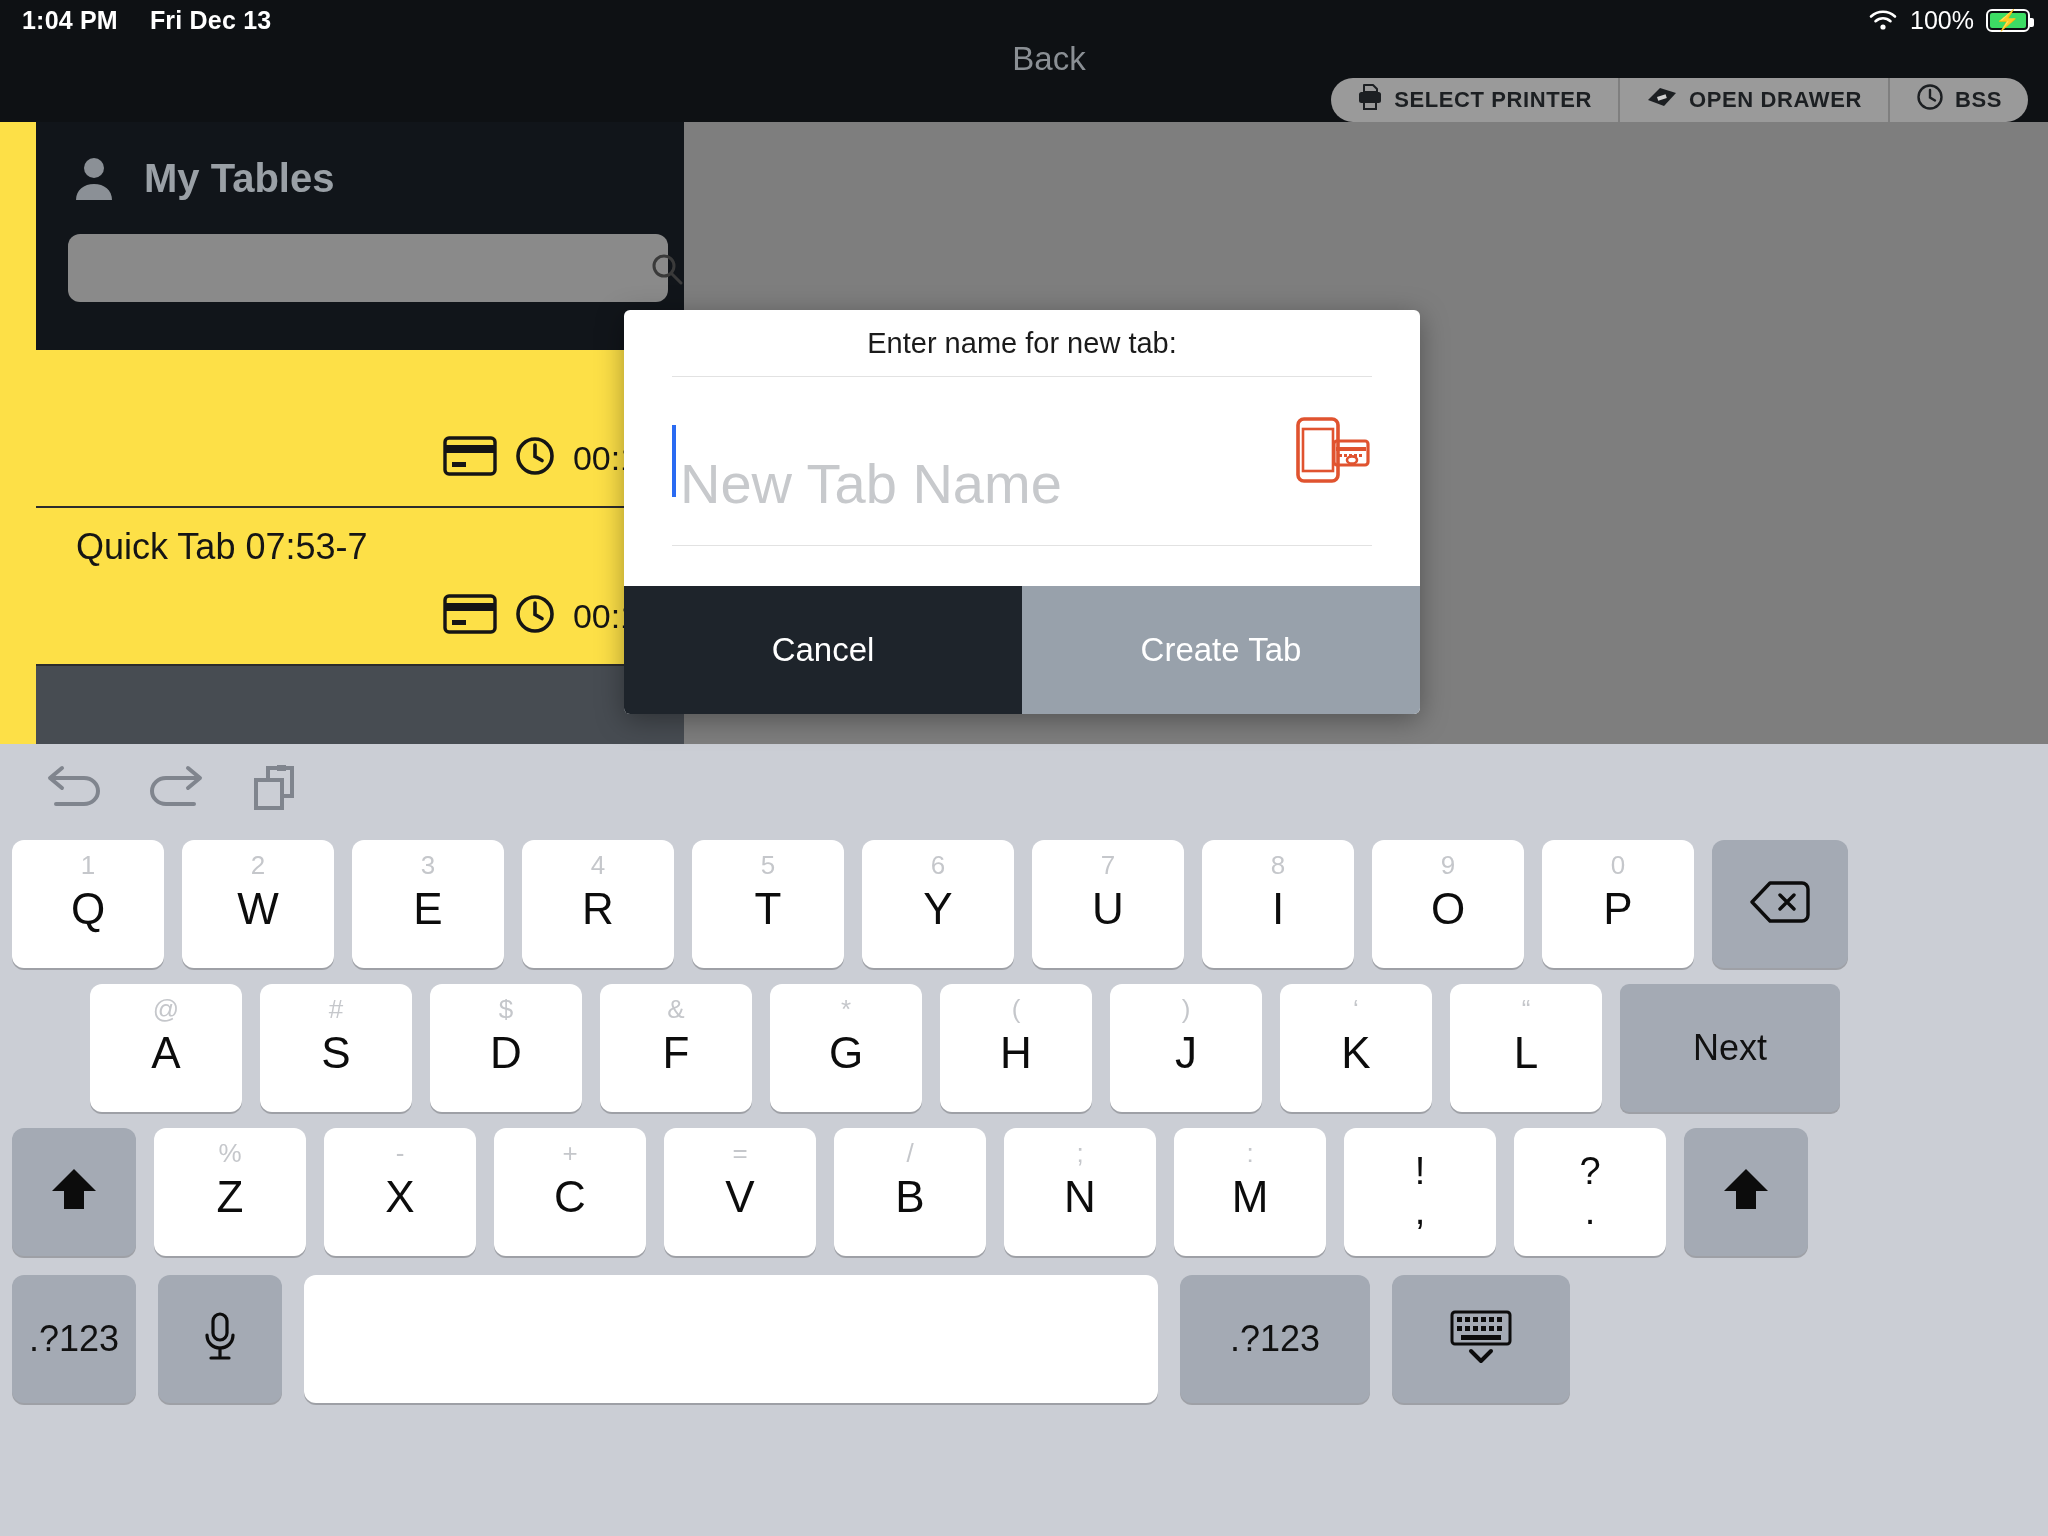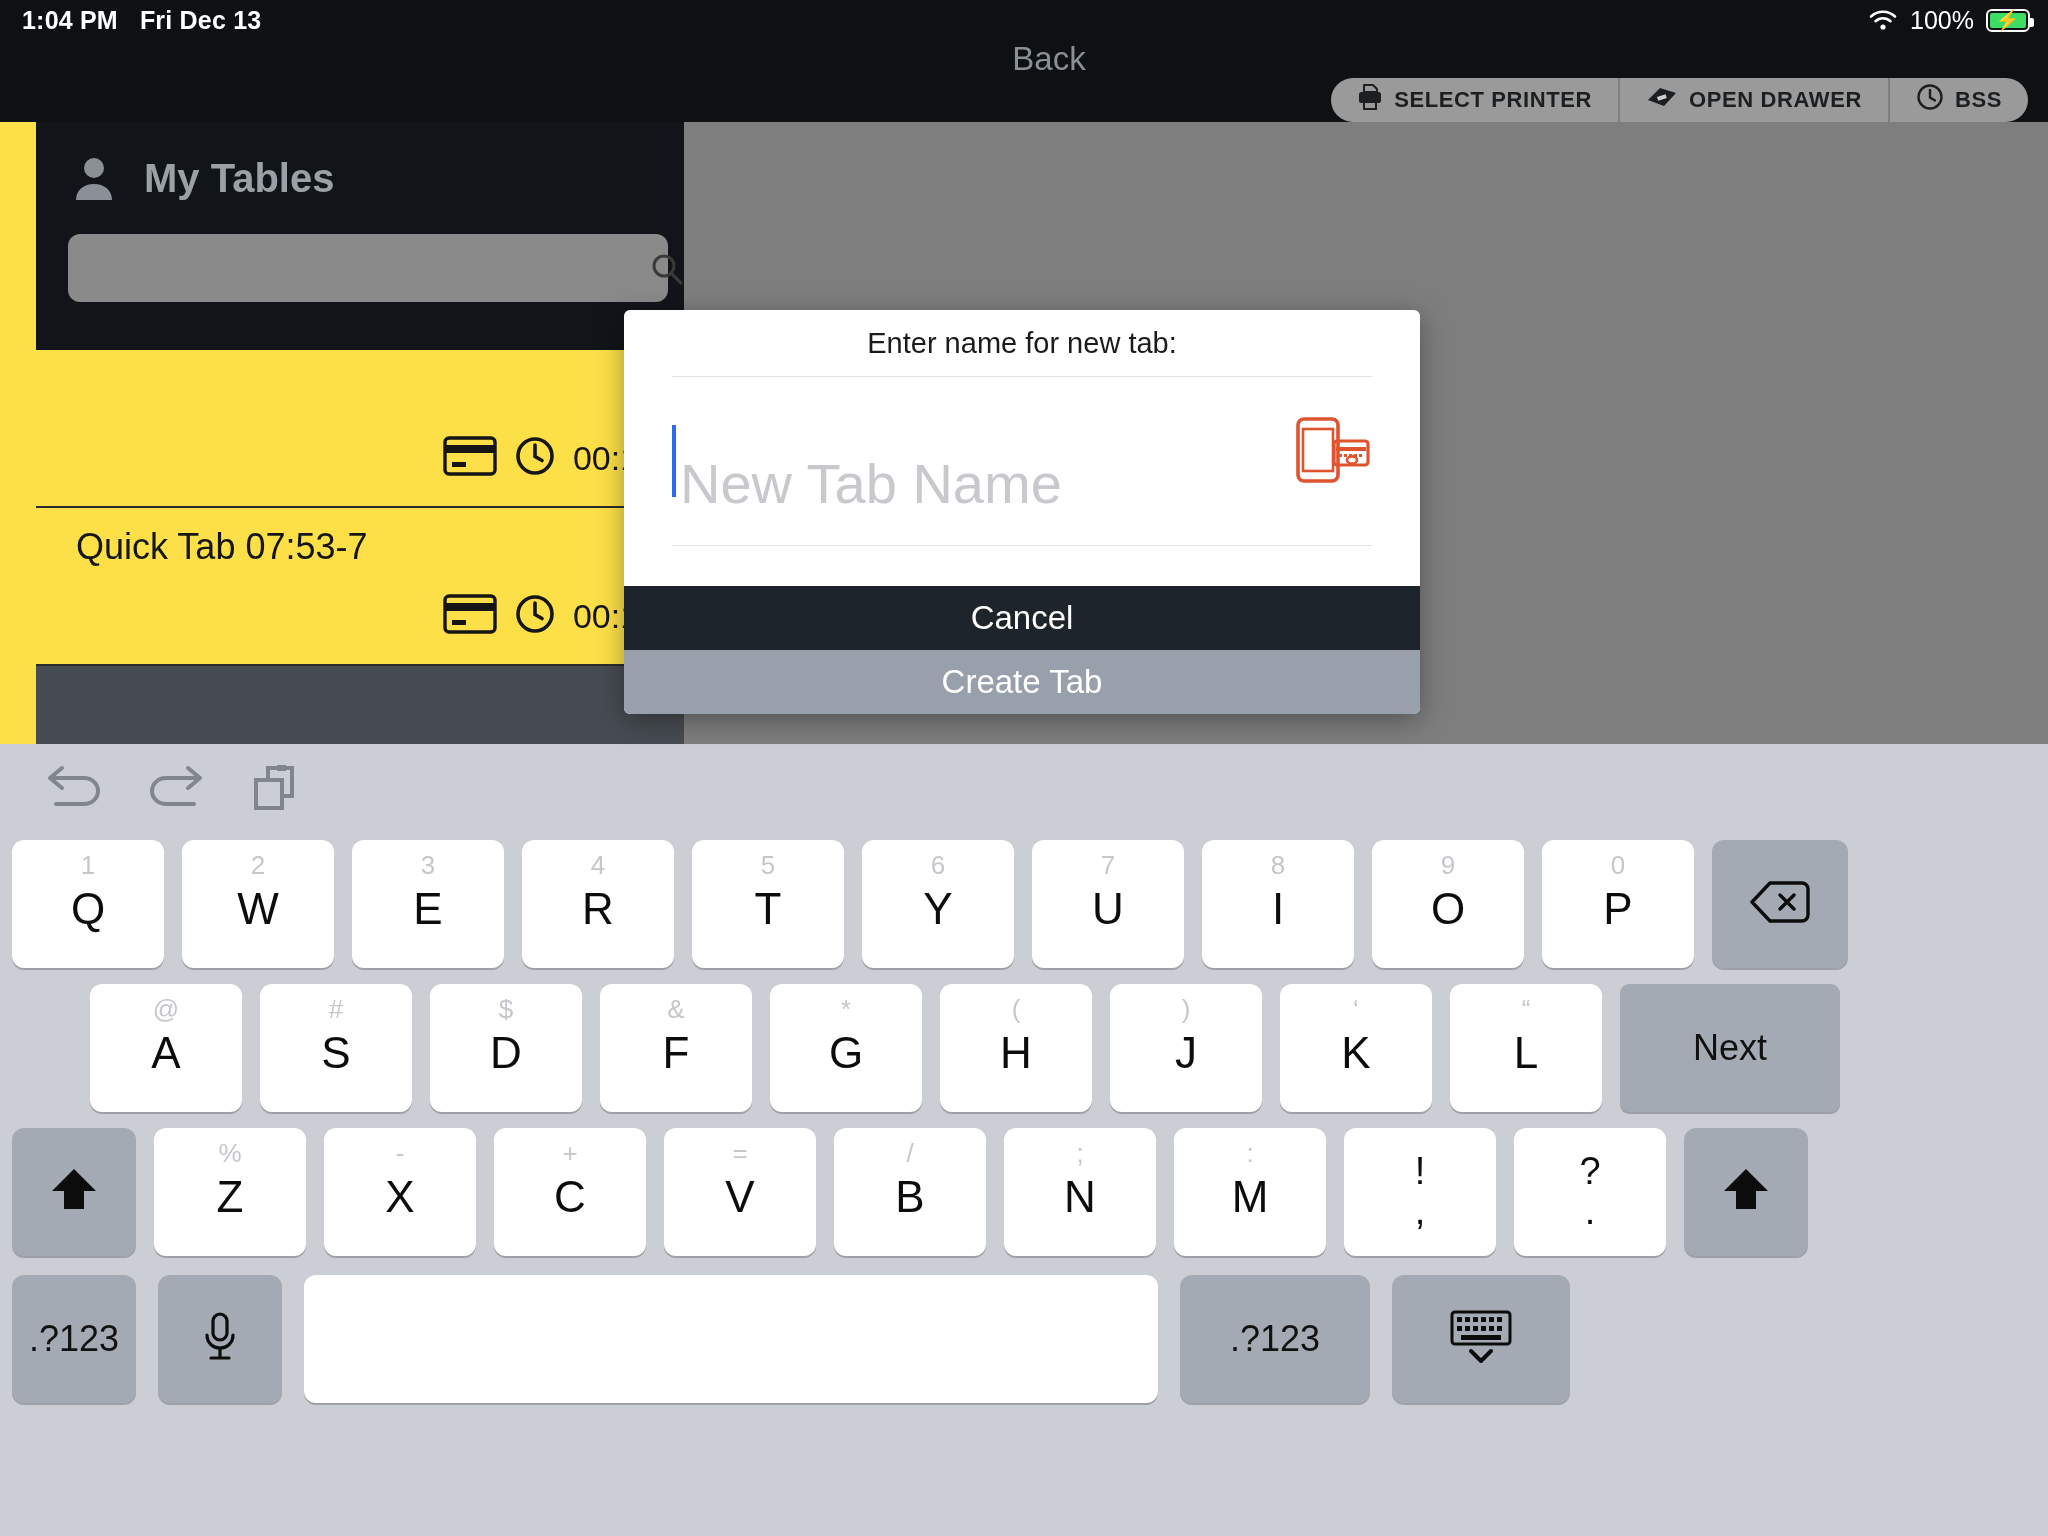--- a/index.html
+++ b/index.html
@@ -10,21 +10,21 @@
     overflow: hidden;
   }
   #app { position: relative; width: 2048px; height: 1536px; }
 
   
   .statusbar {
     position: absolute; left: 0; top: 0; width: 2048px; height: 40px;
     background: #0e1114; color: #fff;
     display: flex; align-items: center;
   }
-  .sb-left { display: flex; align-items: center; gap: 22px; padding-left: 22px; }
+  .sb-left { display: flex; align-items: center; gap: 32px; padding-left: 22px; }
   .sb-time, .sb-date { font-size: 25px; font-weight: 600; letter-spacing: .2px; }
   .sb-right { margin-left: auto; display: flex; align-items: center; gap: 12px; padding-right: 18px; }
   .sb-batt-pct { font-size: 25px; font-weight: 500; }
   .wifi-icon { width: 30px; height: 24px; position: relative; }
   .batt {
     width: 44px; height: 23px; border: 2.5px solid #fff; border-radius: 6px;
     position: relative; display: flex; align-items: center; padding: 2px;
   }
   .batt::after {
     content: ""; position: absolute; right: -6px; top: 7px;
@@ -122,21 +122,21 @@
     width: 4px; height: 72px; background: #2a6bf2; margin-right: 4px; flex: none;
   }
   .dlg-input {
     border: none; outline: none; background: transparent;
     font-size: 56px; color: #1b1b1b; width: 520px;
     font-family: "Liberation Sans", sans-serif;
     margin-top: 45px;
   }
   .dlg-input::placeholder { color: #c7c9cc; }
   .pay-icon { position: absolute; right: 2px; top: 36px; }
-  .dlg-actions { position: absolute; left: 0; bottom: 0; width: 100%; height: 128px; display: flex; flex-direction: column; }
+  .dlg-actions { position: absolute; left: 0; bottom: 0; width: 100%; height: 128px; display: flex; }
   .dlg-btn {
     flex: 1; display: flex; align-items: center; justify-content: center;
     font-size: 33px; color: #fff; cursor: pointer;
   }
   .btn-cancel { background: #1e242b; }
   .btn-create { background: #98a1ab; }
 
   
   .keyboard {
     position: absolute; left: 0; top: 744px; width: 2048px; height: 792px;

